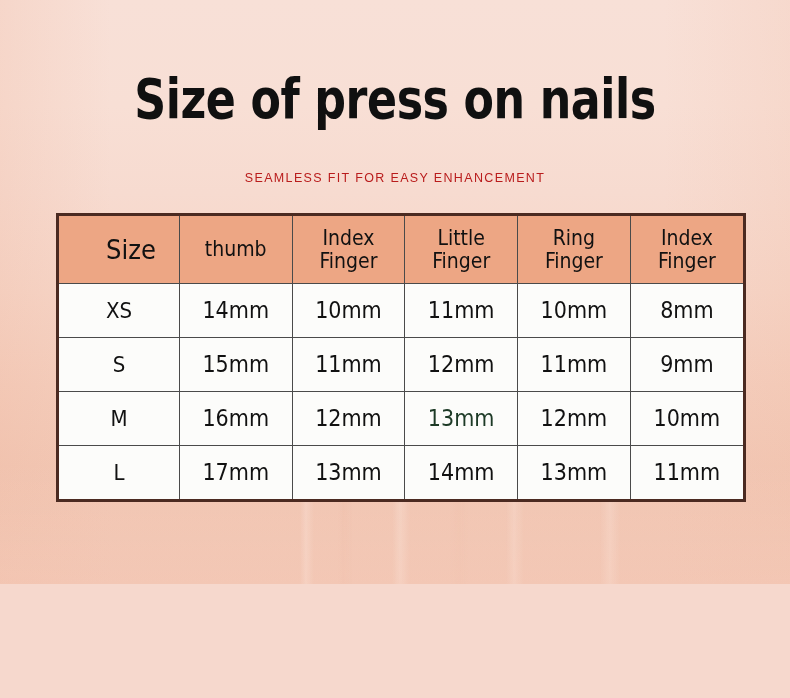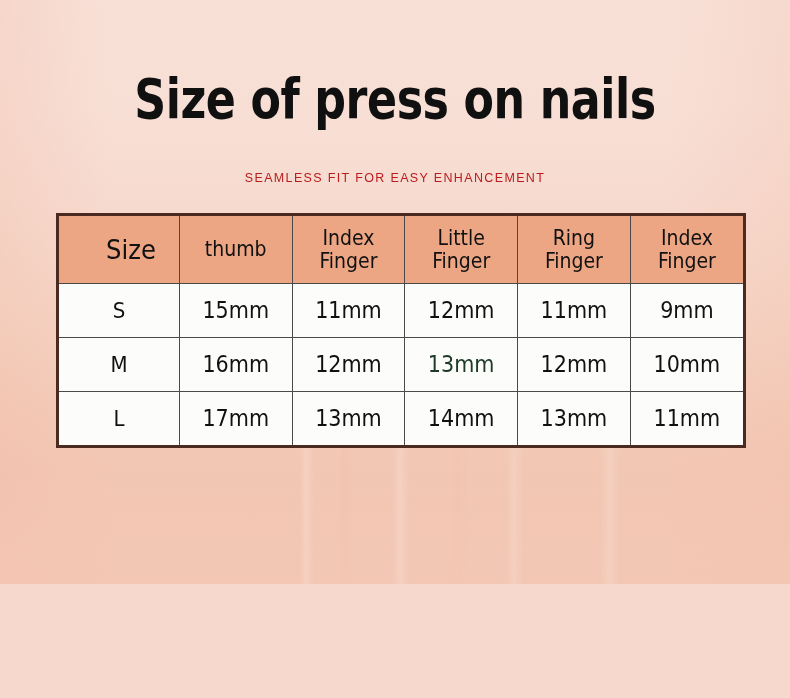--- a/index.html
+++ b/index.html
@@ -232,20 +232,28 @@
               <span class="hdr-line">Finger</span>
             </th>
             <th>
               <span class="hdr-line">Index</span>
               <span class="hdr-line">Finger</span>
             </th>
           </tr>
         </thead>
         <tbody>
           <tr>
+            <td class="label-cell">XS</td>
+            <td>14mm</td>
+            <td>10mm</td>
+            <td>11mm</td>
+            <td>10mm</td>
+            <td>8mm</td>
+          </tr>
+          <tr>
             <td class="label-cell">S</td>
             <td>15mm</td>
             <td>11mm</td>
             <td>12mm</td>
             <td>11mm</td>
             <td>9mm</td>
           </tr>
           <tr>
             <td class="label-cell">M</td>
             <td>16mm</td>

